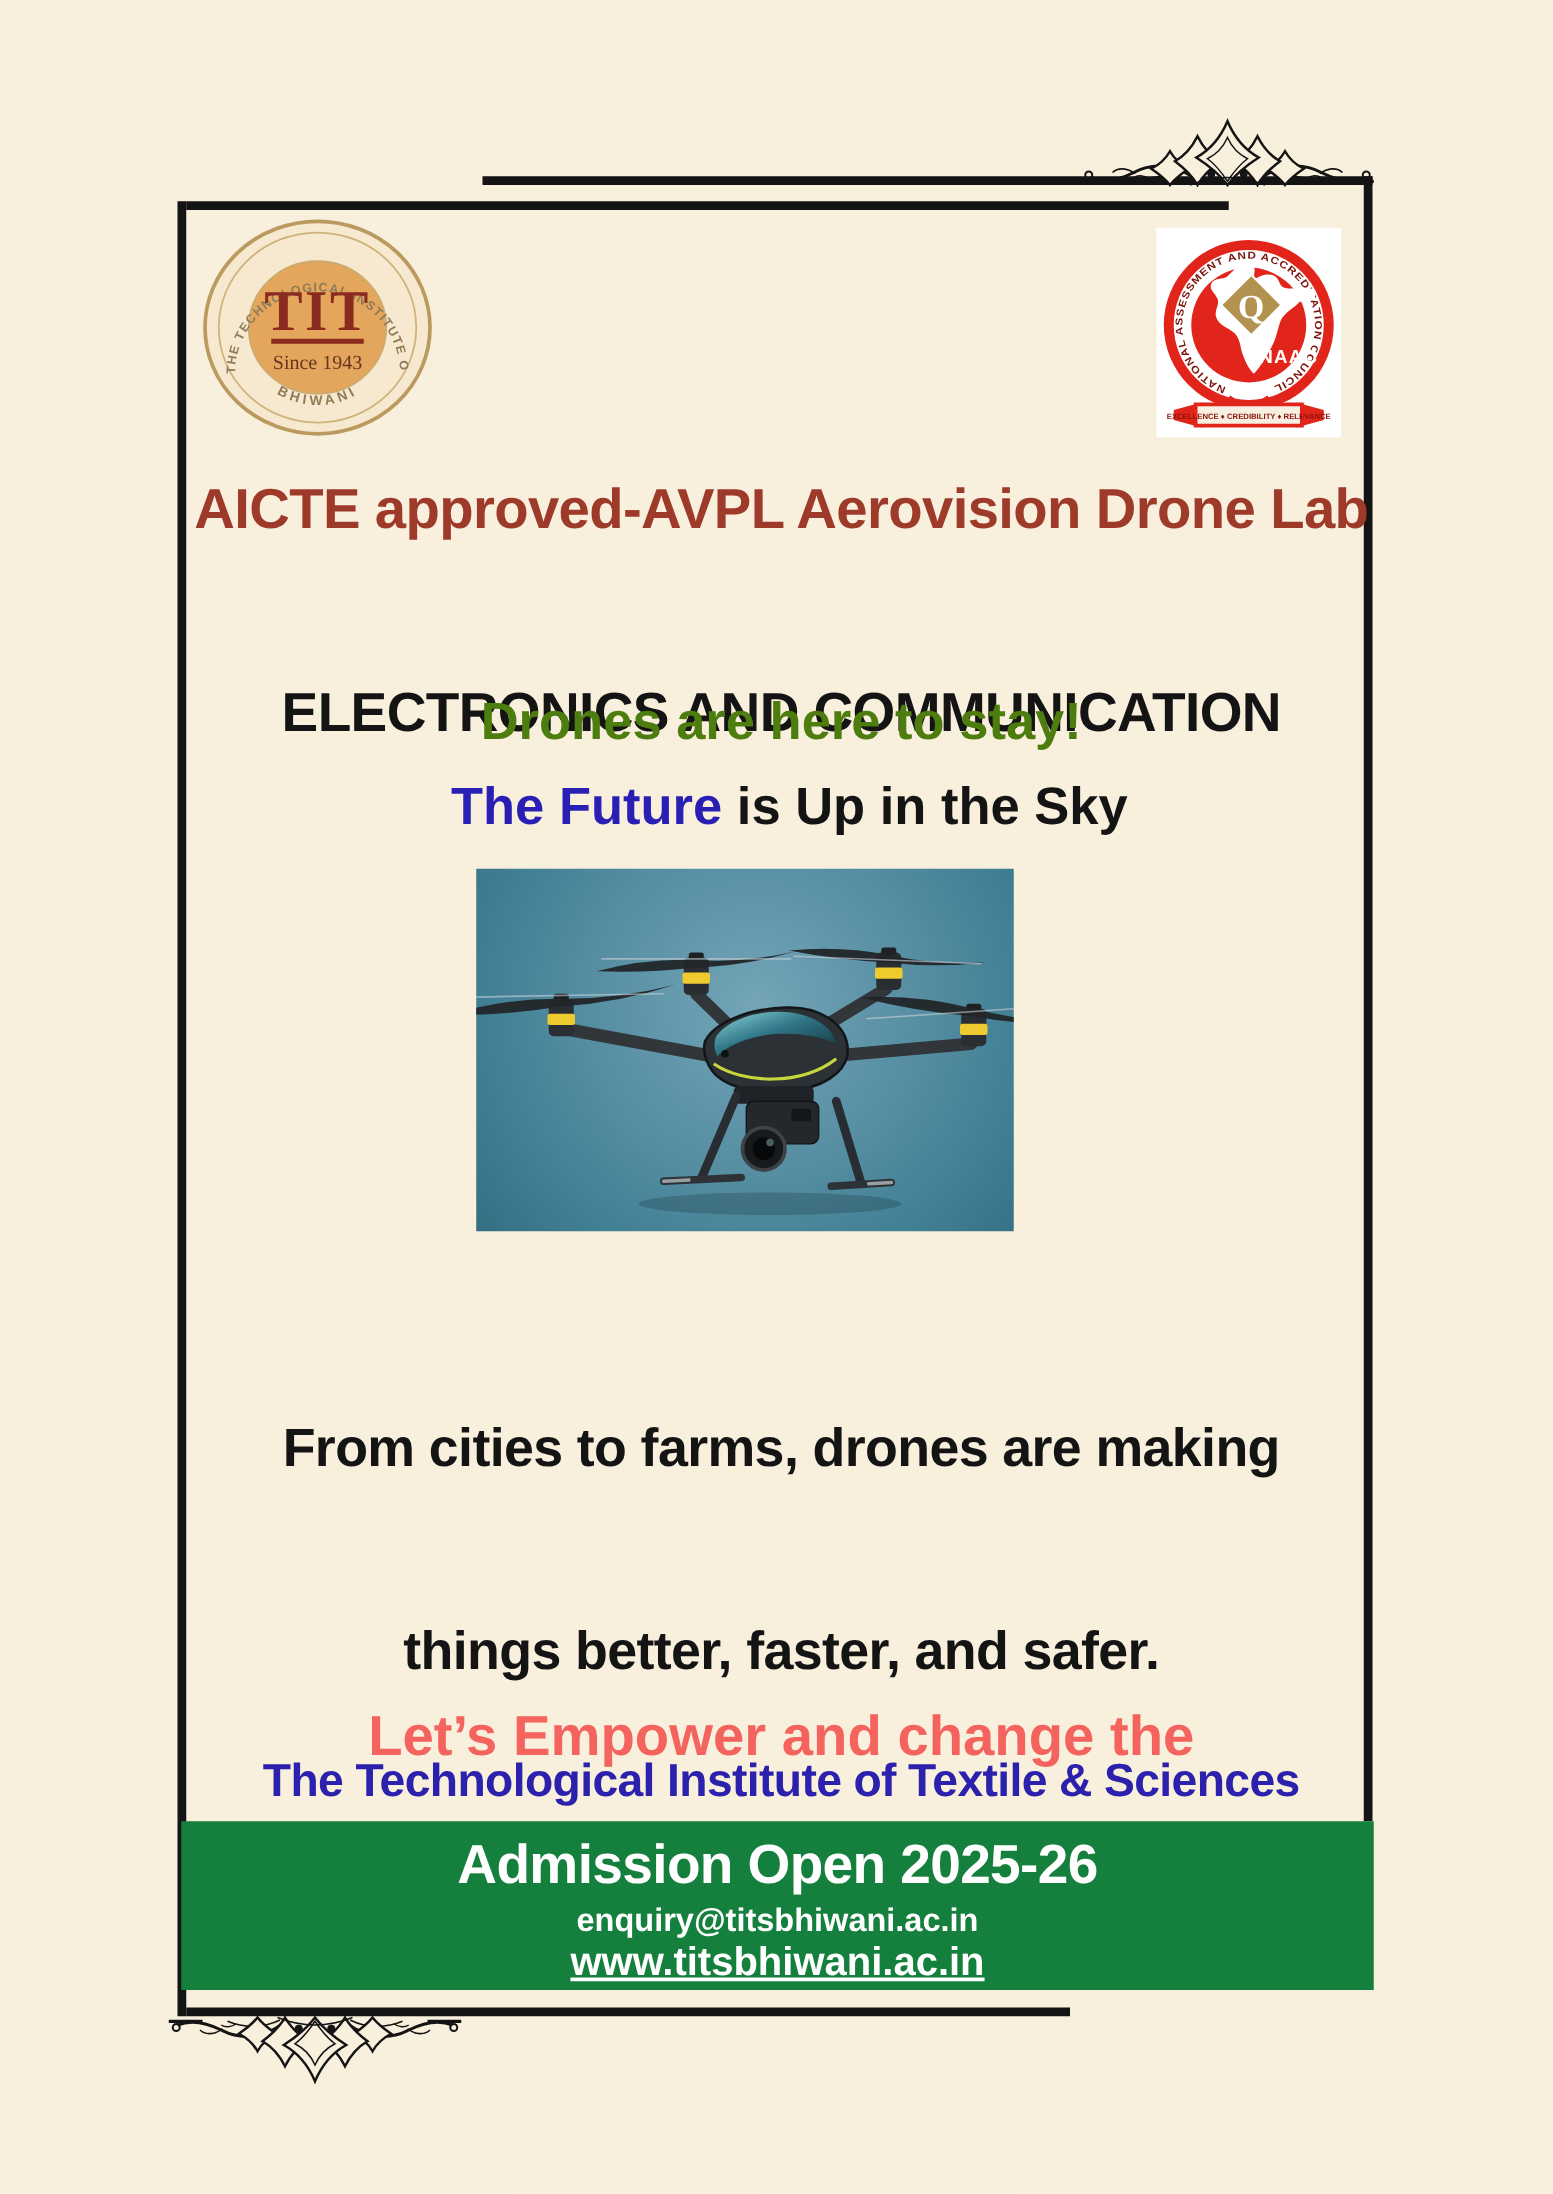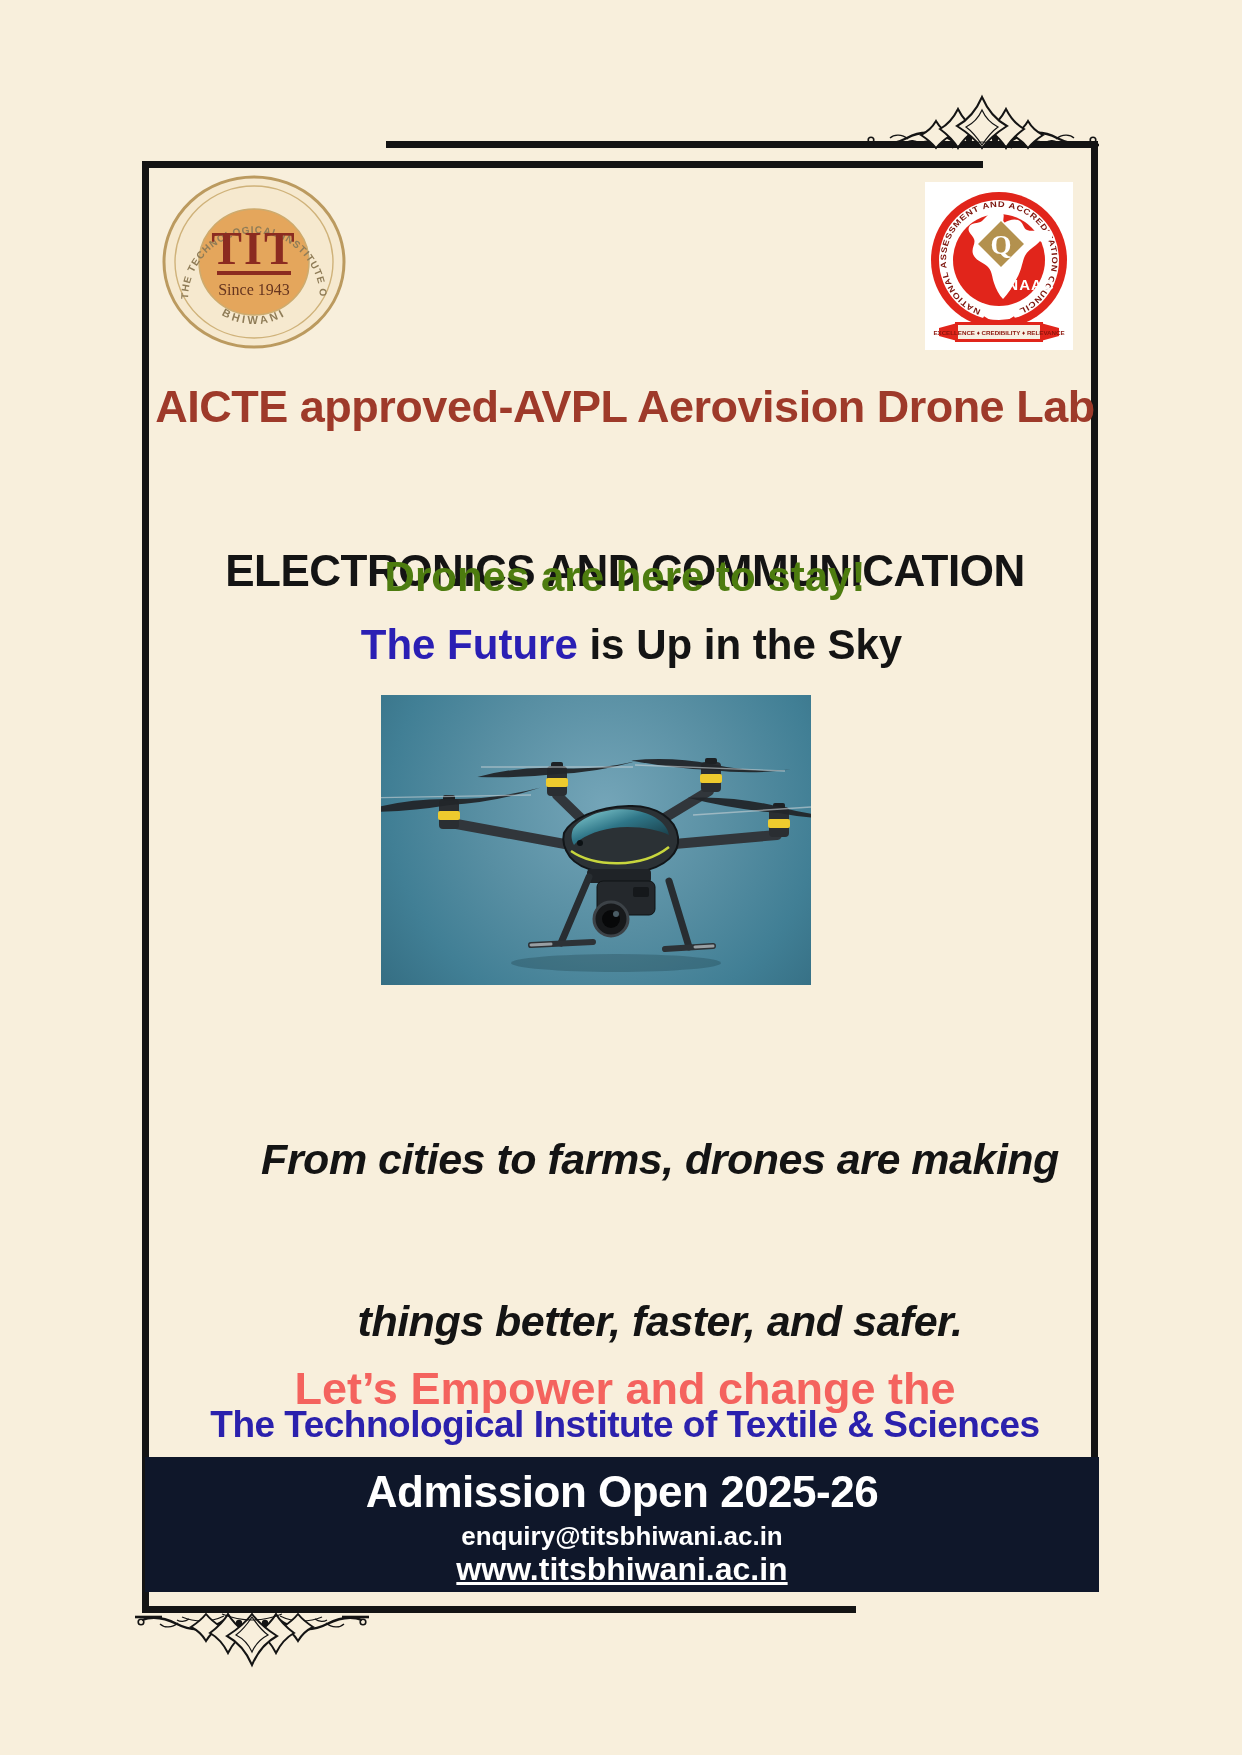--- a/index.html
+++ b/index.html
@@ -20,29 +20,29 @@
 
   .tit-logo{position:absolute;left:162px;top:175px;width:184px;height:174px;}
   .naac-logo{position:absolute;left:925px;top:182px;width:148px;height:168px;}
 
   .txt{position:absolute;left:150px;width:950px;text-align:center;font-weight:bold;white-space:pre-wrap;}
   .title{top:382px;font-size:45px;line-height:50px;color:#9e3a2a;letter-spacing:-0.5px;}
   .dept{top:438px;font-size:44px;line-height:53px;color:#141414;letter-spacing:-0.5px;}
   .drones{top:551px;font-size:42px;line-height:52px;color:#4d7c0f;}
   .future{top:619px;font-size:42px;line-height:52px;color:#141414;}
   .future .hl{color:#2a1fb4;margin-left:13px;}
-  .quote{top:1024px;font-size:43px;line-height:54px;color:#141414;font-style:italic;letter-spacing:-0.5px;padding-left:35px;}
+  .quote{top:1024px;font-size:43px;line-height:54px;color:#141414;letter-spacing:-0.5px;}
   .empower{top:1251px;font-size:45px;line-height:55px;color:#f4635e;}
   .institute{top:1320px;font-size:37px;line-height:42px;color:#2b21ad;letter-spacing:-0.5px;}
 
   .drone-figure{position:absolute;left:381px;top:695px;width:430px;height:290px;
     background:radial-gradient(circle at 52% 38%, #74a5b8 0%, #578ea2 45%, #417f95 75%, #356e83 100%);}
   .drone-figure svg{display:block;width:100%;height:100%;}
 
-  .banner{position:absolute;left:145px;top:1457px;width:954px;height:135px;background:#0f172a;
+  .banner{position:absolute;left:145px;top:1457px;width:954px;height:135px;background:#15803d;
     color:#ffffff;text-align:center;font-weight:bold;}
   .banner-title{padding-top:10px;font-size:44px;line-height:50px;letter-spacing:-0.5px;}
   .banner-email{margin-top:3px;font-size:26px;line-height:33px;text-align:center;}
   .banner-web{font-size:32px;line-height:33px;text-decoration:underline;}
 </style>
 </head>
 <body>
 
 <svg width="0" height="0" style="position:absolute" aria-hidden="true">
   <defs>

